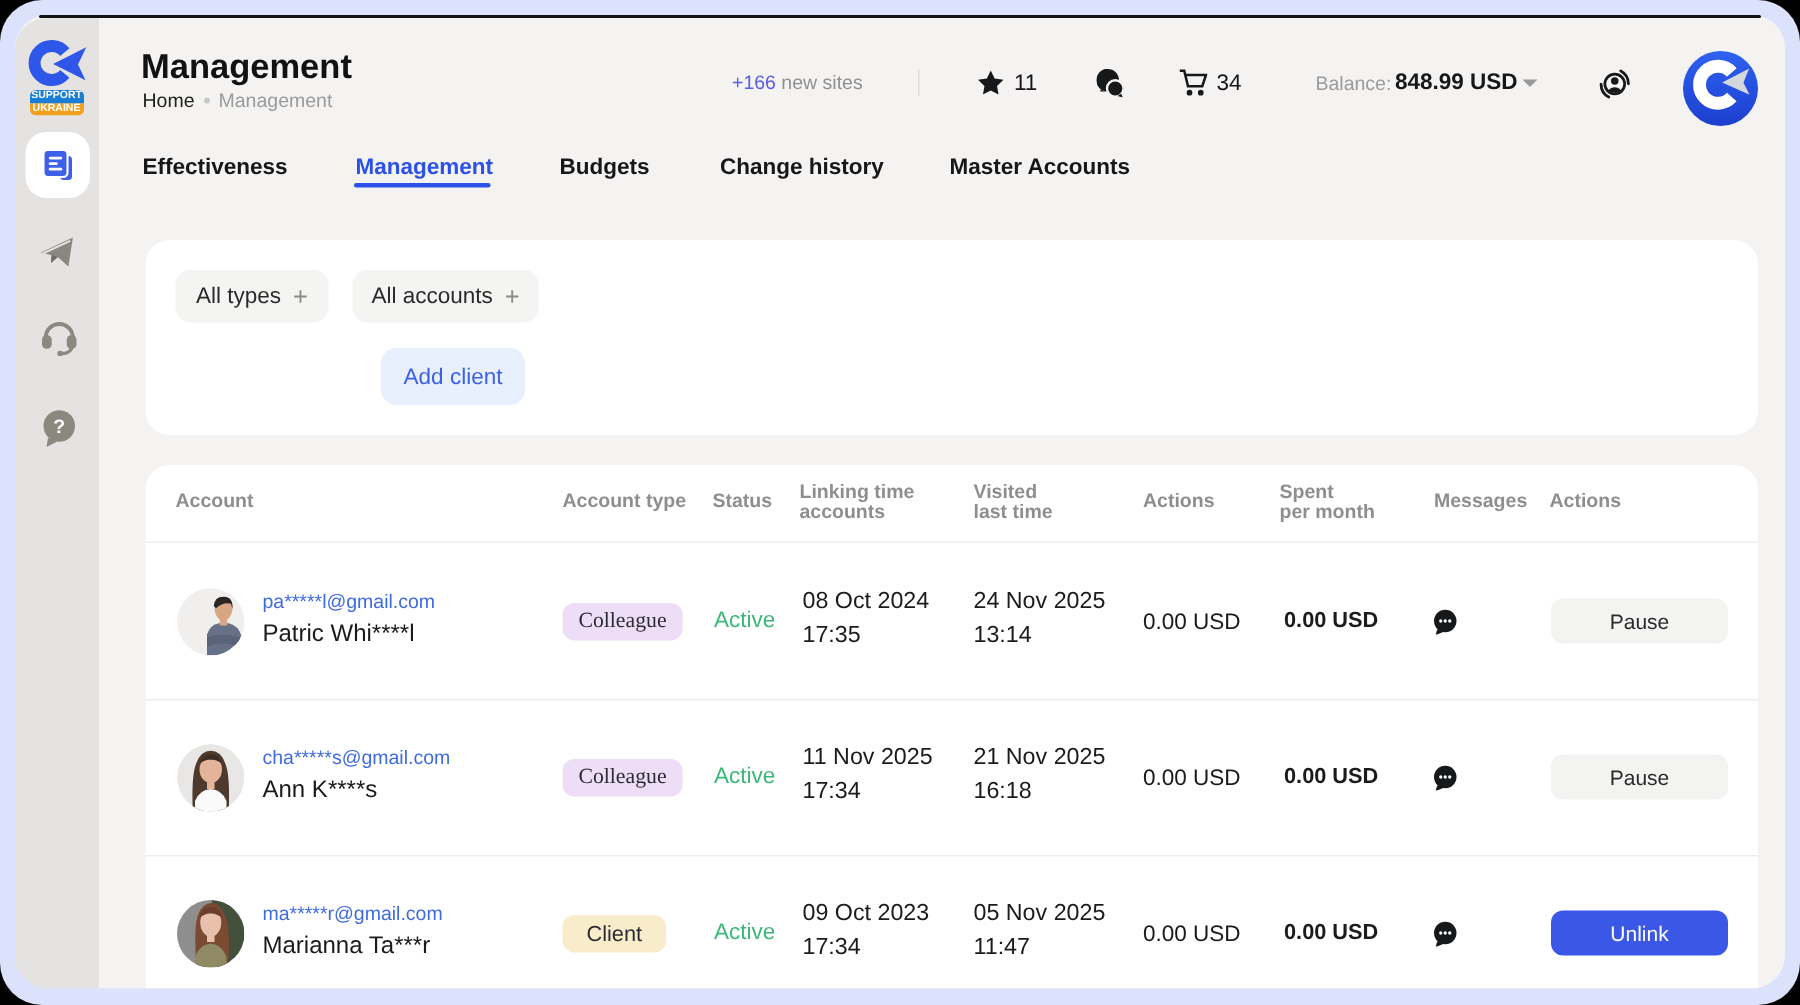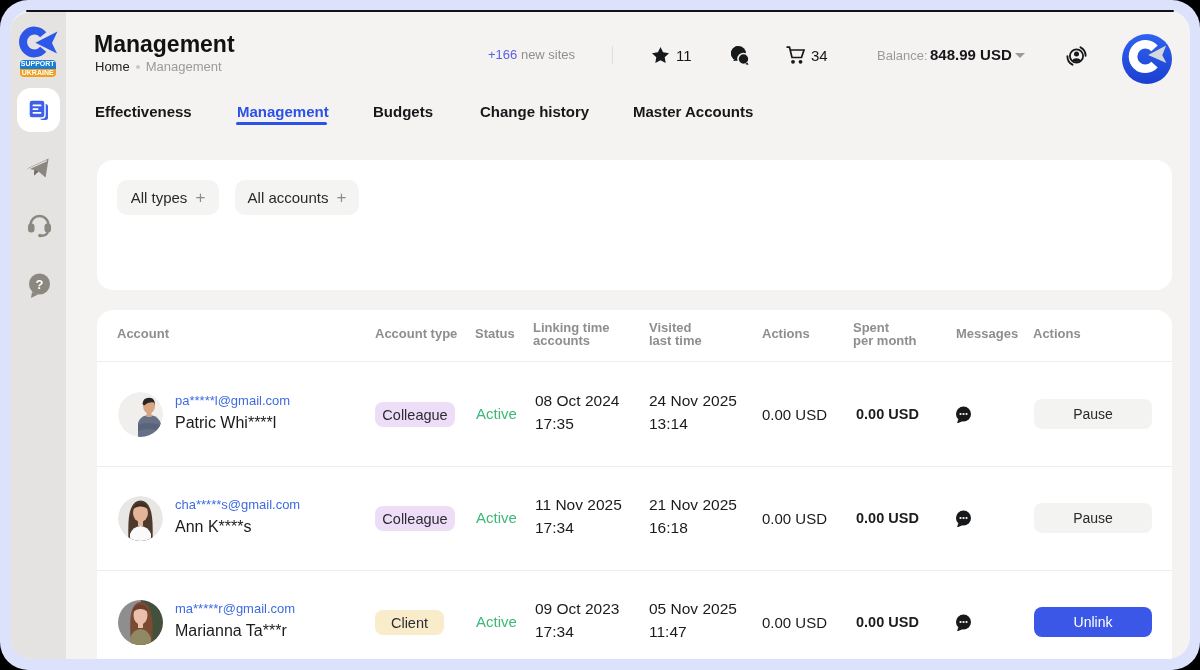--- a/index.html
+++ b/index.html
@@ -39,21 +39,21 @@
   .th2 { top:11px; }
   .hdr-border { position:absolute; left:0px; top:51px; width:1075px; height:1px; background:#ededed; }
   .row-border { position:absolute; left:0px; width:1075px; height:1px; background:#ededed; }
 
   .row { position:absolute; left:0; width:1075px; height:104px; }
   .avatar { position:absolute; left:21px; top:30px; width:45px; height:45px; border-radius:50%; overflow:hidden; }
   .acct { position:absolute; left:78px; top:29px; }
   .email { font-size:13px; color:#3f6be0; line-height:20.5px; }
   .name { font-size:16px; color:#1b1b1b; line-height:22px; }
   .badge { position:absolute; left:278px; top:40px; height:25px; border-radius:8px; font-size:14.5px; color:#2c2c34; display:flex; align-items:center; justify-content:center; }
-  .badge.colleague { width:80px; background:#eeddf6; }
+  .badge.colleague { width:80px; background:#eeddf6;font-family:Liberation Serif, serif; }
   .badge.client { width:69px; background:#f9ecca; }
   .active-txt { position:absolute; left:379px; top:43px; font-size:15px; color:#3cb878; }
   .dt { position:absolute; top:27px; font-size:15.5px; color:#1b1b1b; line-height:23px; }
   .usd { position:absolute; top:44px; font-size:15px; color:#1b1b1b; }
   .usd.b { font-weight:bold; font-size:14.5px; }
   .msg { position:absolute; left:858px; top:44px; }
   .actbtn { position:absolute; left:937px; top:37px; width:118px; height:30px; border-radius:8px; font-size:14px; display:flex; align-items:center; justify-content:center;text-align:center; }
   .actbtn.pause { background:#f3f3f2; color:#2a2a2a; }
   .actbtn.unlink { background:#3a57e8; color:#fff; }
 </style>
@@ -161,20 +161,21 @@
   <div class="tab" style="left:85px;">Effectiveness</div>
   <div class="tab active" style="left:227px;">Management</div>
   <div class="tab" style="left:363px;">Budgets</div>
   <div class="tab" style="left:470px;">Change history</div>
   <div class="tab" style="left:623px;">Master Accounts</div>
   <div class="tab-line"></div>
 
   <div class="card1">
     <div class="fbtn gray" style="left:20px; top:20px; width:102px; height:35px;">All types<span class="plus">+</span></div>
     <div class="fbtn gray" style="left:138px; top:20px; width:124px; height:35px;text-align:center;">All accounts<span class="plus">+</span></div>
+    <div class="fbtn blue" style="left:157px; top:72px; width:96px; height:38px;">Add client</div>
   </div>
 
   <div class="card2">
     <div class="th th1" style="left:20px;">Account</div>
     <div class="th th1" style="left:278px;">Account type</div>
     <div class="th th1" style="left:378px;">Status</div>
     <div class="th th2" style="left:436px;">Linking time<br>accounts</div>
     <div class="th th2" style="left:552px;">Visited<br>last time</div>
     <div class="th th1" style="left:665px;">Actions</div>
     <div class="th th2" style="left:756px;">Spent<br>per month</div>

